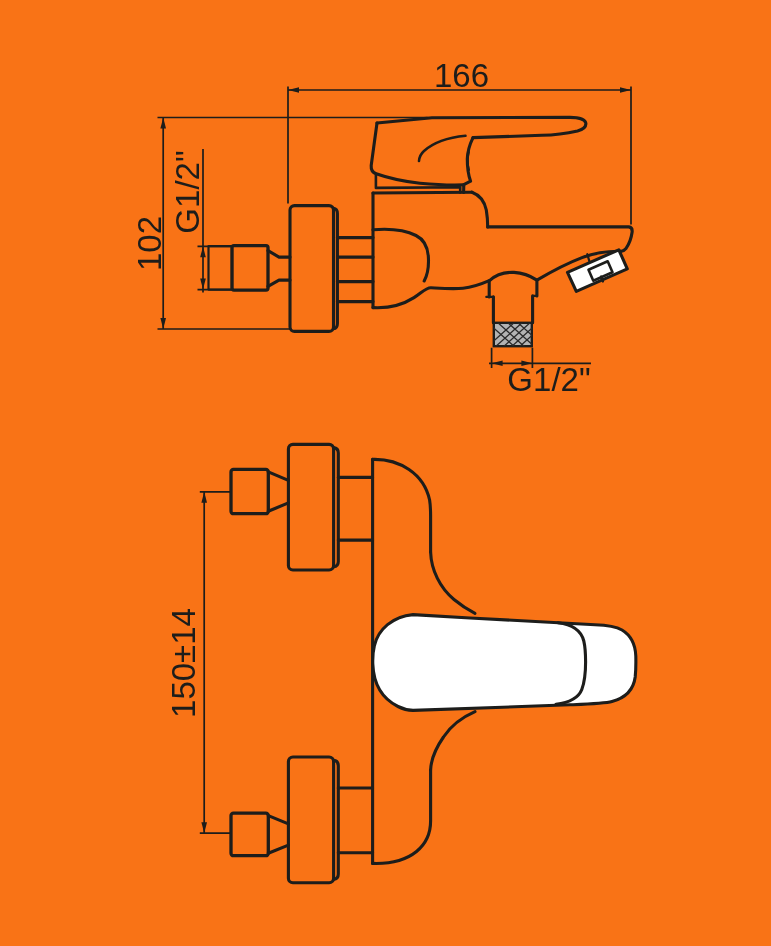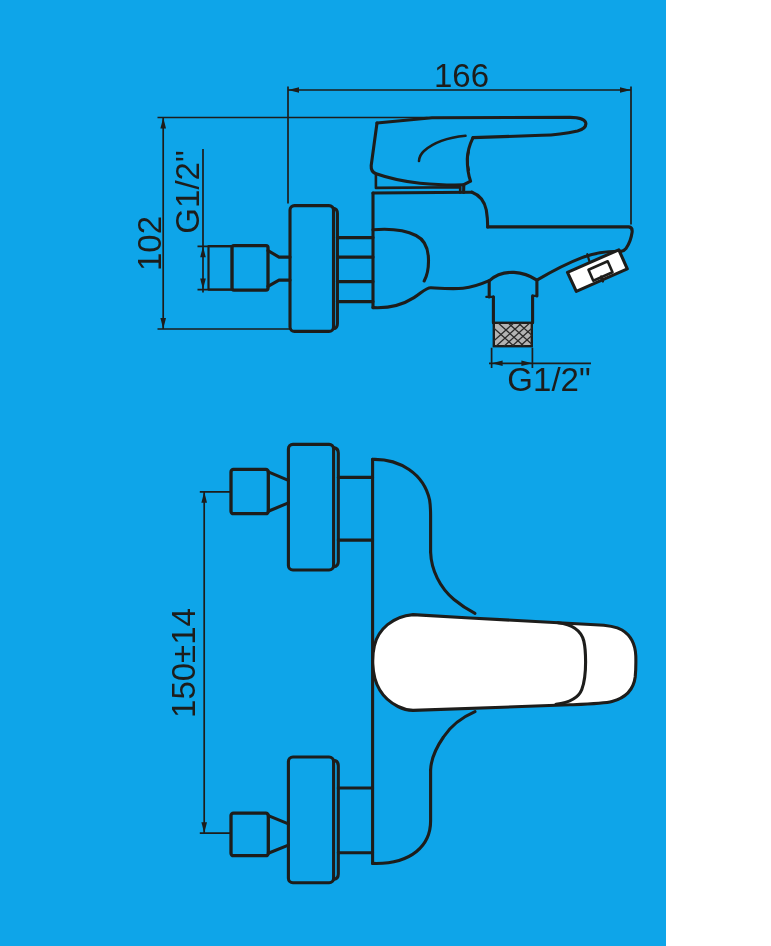--- a/index.html
+++ b/index.html
@@ -1,17 +1,17 @@
 <!DOCTYPE html>
 <html><head>
 <meta charset="utf-8">
 <style>
   html,body{margin:0;padding:0;background:#ffffff;}
   #canvas{
-    position:relative;width:666px;height:946px;background:#0ea5e9;
+    position:relative;width:771px;height:946px;background:#f97316;
     font-family:"Liberation Sans", sans-serif;overflow:hidden;
   }
   svg{display:block;}
   .obj{stroke:#1d1d1b;stroke-width:3.1;fill:none;stroke-linecap:round;stroke-linejoin:round;}
   .obj2{stroke:#1d1d1b;stroke-width:2.2;fill:none;stroke-linecap:round;stroke-linejoin:round;}
   .obj26{stroke:#1d1d1b;stroke-width:2.6;fill:none;stroke-linecap:round;stroke-linejoin:round;}
   .objw{stroke:#1d1d1b;stroke-width:3.1;fill:#ffffff;stroke-linejoin:round;}
   .dim{stroke:#1d1d1b;stroke-width:1.7;fill:none;stroke-linecap:butt;}
   .arr{fill:#1d1d1b;stroke:none;}
   .dimtext{font-family:"Liberation Sans", sans-serif;font-size:33px;fill:#1d1d1b;}

